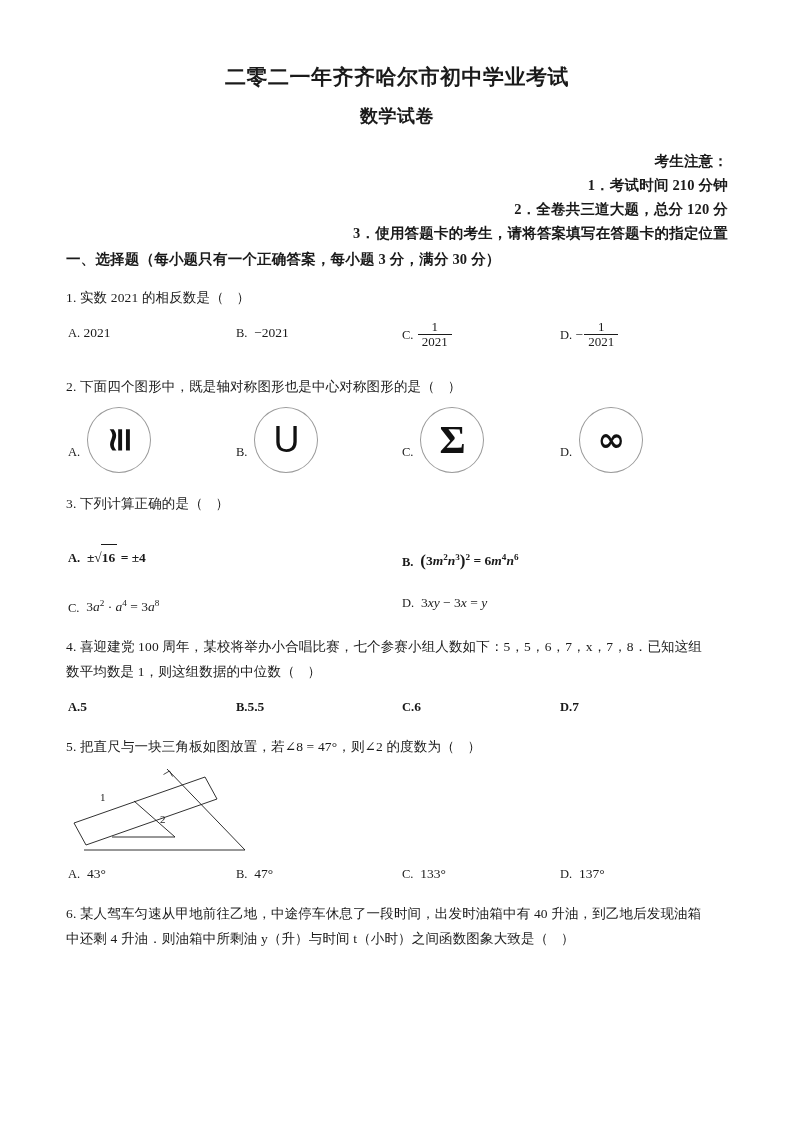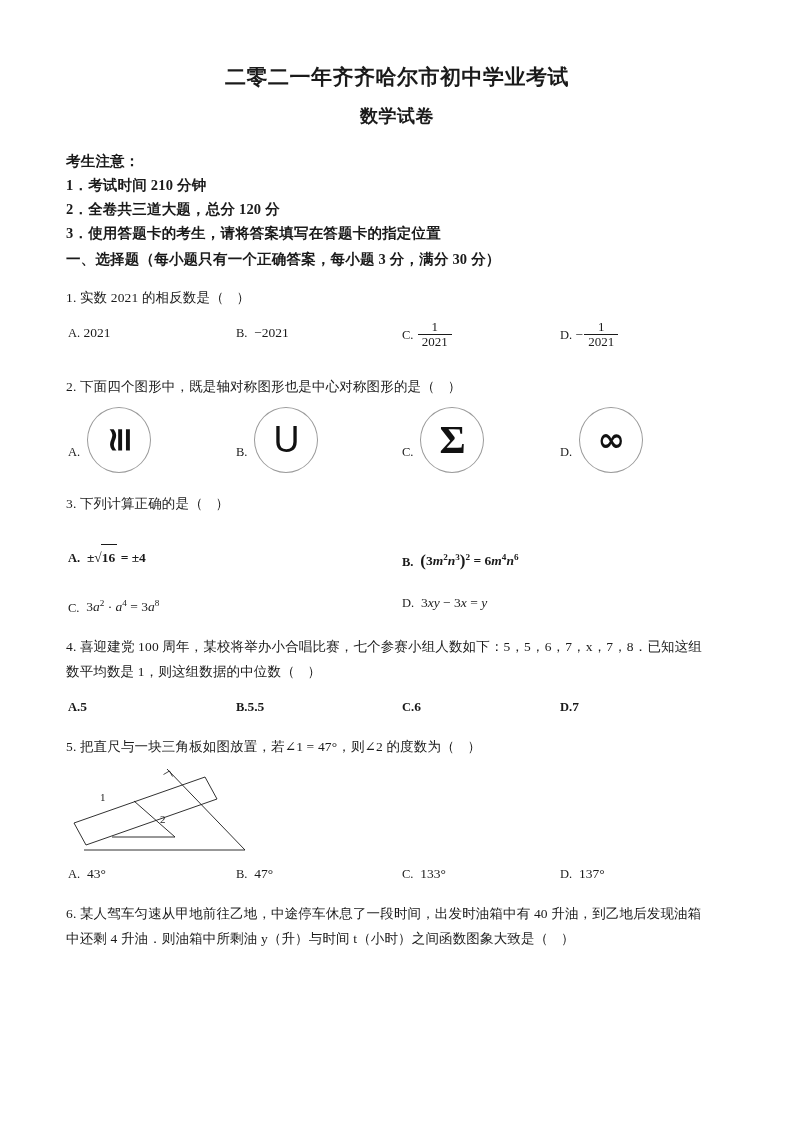--- a/index.html
+++ b/index.html
@@ -43,20 +43,21 @@
     font-weight: bold;
     font-size: 18px;
     letter-spacing: 0.5px;
     margin-top: 14px;
     line-height: 1.3;
   }
 
   
   .notice {
     margin-top: 20px;
+    text-align: right;
   }
   .notice-line {
     font-weight: bold;
     font-size: 14.5px;
     line-height: 24px;
     letter-spacing: 0.2px;
   }
   .section-head {
     font-weight: bold;
     font-size: 14.5px;
@@ -305,21 +306,21 @@
         </div>
         <div class="opt c4">
           <span class="lab">D.</span><span>7</span>
         </div>
       </div>
     </div>
 
     <div class="question">
       <div class="q-stem">
         <span>5.</span>
-        <span>把直尺与一块三角板如图放置，若∠1 = 47°，则∠2 的度数为（</span><span class="paren">&nbsp;&nbsp;</span><span>）</span>
+        <span>把直尺与一块三角板如图放置，若∠8 = 47°，则∠2 的度数为（</span><span class="paren">&nbsp;&nbsp;</span><span>）</span>
       </div>
 
       <div class="geo-fig">
         <svg width="200" height="90" viewBox="0 0 200 90" fill="none">
 
           <path d="M 95 4 L 173 85 L 12 85" stroke="#1a1a1a" stroke-width="0.9" fill="none"></path>
 
           <path d="M 91.5 9.5 L 97.5 6.0 L 100.5 11.5" stroke="#1a1a1a" stroke-width="0.8" fill="none"></path>
 
           <path d="M 2 58 L 133 12 L 145 34 L 14 80 Z" stroke="#1a1a1a" stroke-width="0.9" fill="none"></path>

